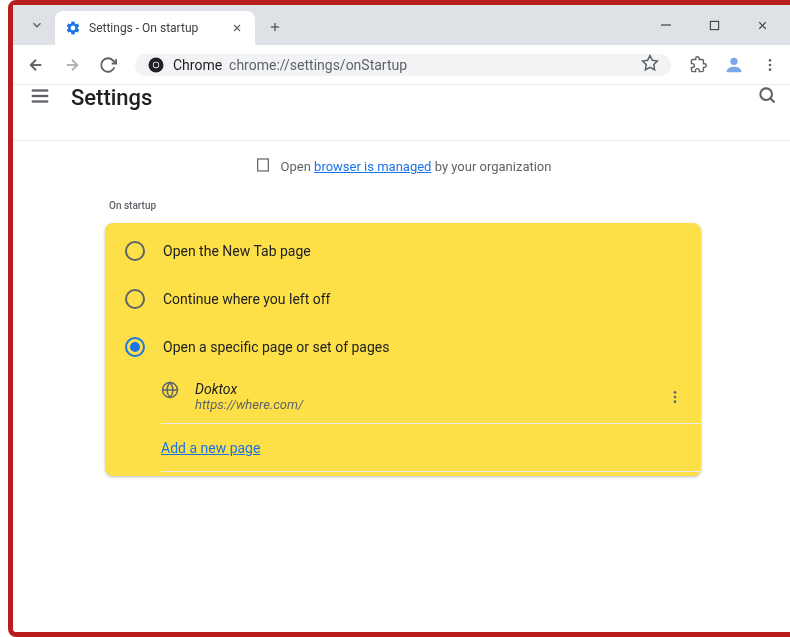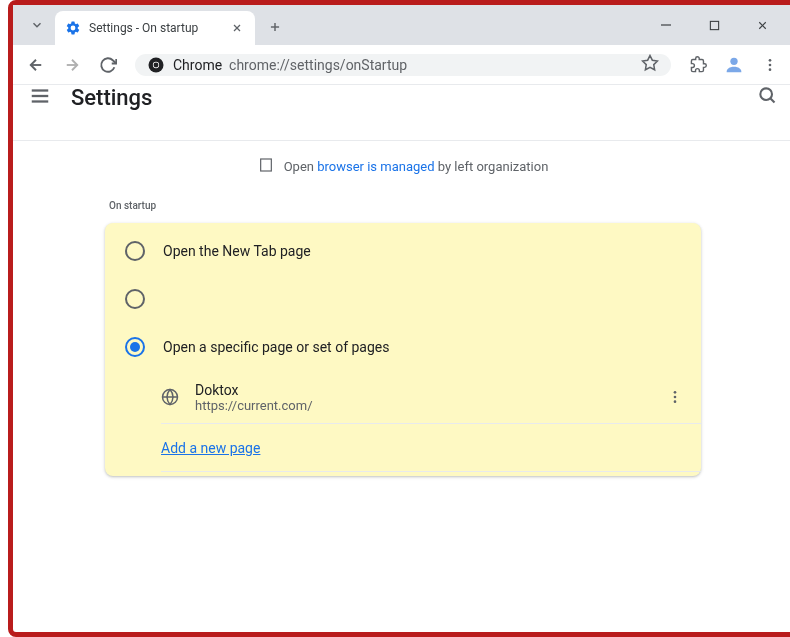--- a/index.html
+++ b/index.html
@@ -27,30 +27,30 @@
 .ext-btn, .profile-btn, .menu-btn { width: 30px; height: 30px; display: flex; align-items: center; justify-content: center; color: #5f6368; cursor: pointer; }
 .profile-btn svg { color: #7ba8e8; }
 
 .appbar { height: 56px; display: flex; align-items: flex-start; padding: 0 16px; border-bottom: 1px solid #e8eaed; }
 .hamburger { width: 24px; height: 24px; color: #5f6368; cursor: pointer; margin-right: 18px; }
 .appbar-title { font-size: 22px; color: #202124; font-weight: 500; }
 .search-btn { margin-left: auto; color: #5f6368; cursor: pointer; }
 
 .content { flex: 1; overflow-y: auto; padding: 16px 0; display: flex; flex-direction: column; align-items: center; }
 .managed-row { display: flex; align-items: center; gap: 10px; font-size: 13px; color: #5f6368; margin-bottom: 16px; }
-.managed-link { color: #1a73e8; }
+.managed-link { color: #1a73e8; text-decoration: underline; }
 .card-wrap { width: 596px; }
 .section-title { font-size: 10px; color: #5f6368; margin: 8px 0 12px 4px; font-weight: 500; }
-.card { background: #fef9c3; border-radius: 8px; box-shadow: 0 1px 2px rgba(60,64,67,.2), 0 1px 3px 1px rgba(60,64,67,.1); padding: 4px 0; }
+.card { background: #fde047; border-radius: 8px; box-shadow: 0 1px 2px rgba(60,64,67,.2), 0 1px 3px 1px rgba(60,64,67,.1); padding: 4px 0; }
 .radio-row { display: flex; align-items: center; padding: 14px 20px; gap: 18px; cursor: pointer; }
 .radio { width: 20px; height: 20px; border: 2px solid #5f6368; border-radius: 50%; display: flex; align-items: center; justify-content: center; flex-shrink: 0; }
 .radio.checked { border-color: #1a73e8; }
 .radio.checked::after { content: ""; width: 10px; height: 10px; background: #1a73e8; border-radius: 50%; }
 .radio-label { font-size: 14px; color: #202124; }
-.page-row { display: flex; align-items: center; padding: 10px 10px 10px 56px; gap: 16px; }
+.page-row { display: flex; align-items: flex-start; padding: 10px 10px 10px 56px; gap: 16px; font-style: italic; }
 .globe { width: 18px; height: 18px; color: #5f6368; flex-shrink: 0; }
 .page-info { flex: 1; display: flex; flex-direction: column; }
 .page-name { font-size: 14px; color: #202124; }
 .page-url { font-size: 13px; color: #5f6368; }
 .more-btn { width: 32px; height: 32px; display: flex; align-items: center; justify-content: center; color: #5f6368; cursor: pointer; }
 .divider { height: 1px; background: #e8eaed; margin-left: 56px; }
 .link-row { padding: 14px 20px 14px 56px; }
 .link-row a { color: #1a73e8; font-size: 14px; text-decoration: underline; cursor: pointer; }
 </style>
 </head>
@@ -183,48 +183,49 @@
             <line x1="12" y1="7" x2="12" y2="7"></line>
             <line x1="16" y1="7" x2="16" y2="7"></line>
             <line x1="8" y1="11" x2="8" y2="11"></line>
             <line x1="12" y1="11" x2="12" y2="11"></line>
             <line x1="16" y1="11" x2="16" y2="11"></line>
             <line x1="8" y1="15" x2="8" y2="15"></line>
             <line x1="12" y1="15" x2="12" y2="15"></line>
             <line x1="16" y1="15" x2="16" y2="15"></line>
           </svg>
       </span>
-      <span><span>Open </span><a class="managed-link">browser is managed</a><span> by left organization</span></span>
+      <span><span>Open </span><a class="managed-link">browser is managed</a><span> by your organization</span></span>
     </div>
 
     <div class="card-wrap">
       <div class="section-title">On startup</div>
       <div class="card">
         <div class="radio-row">
           <span class="radio"></span>
           <span class="radio-label">Open the New Tab page</span>
         </div>
         <div class="radio-row">
           <span class="radio"></span>
+          <span class="radio-label">Continue where you left off</span>
         </div>
         <div class="radio-row">
           <span class="radio checked"></span>
           <span class="radio-label">Open a specific page or set of pages</span>
         </div>
         <div class="page-row">
           <span class="globe">
             <svg width="18" height="18" viewBox="0 0 24 24" fill="none" stroke="currentColor" stroke-width="2">
                 <circle cx="12" cy="12" r="10"></circle>
                 <line x1="2" y1="12" x2="22" y2="12"></line>
                 <path d="M12 2a15.3 15.3 0 0 1 4 10 15.3 15.3 0 0 1-4 10 15.3 15.3 0 0 1-4-10 15.3 15.3 0 0 1 4-10z"></path>
               </svg>
           </span>
           <div class="page-info">
             <span class="page-name">Doktox</span>
-            <span class="page-url">https://current.com/</span>
+            <span class="page-url">https://where.com/</span>
           </div>
           <span class="more-btn">
             <svg width="16" height="16" viewBox="0 0 24 24" fill="currentColor">
                 <circle cx="12" cy="5" r="2"></circle>
                 <circle cx="12" cy="12" r="2"></circle>
                 <circle cx="12" cy="19" r="2"></circle>
               </svg>
           </span>
         </div>
         <div class="divider"></div>

